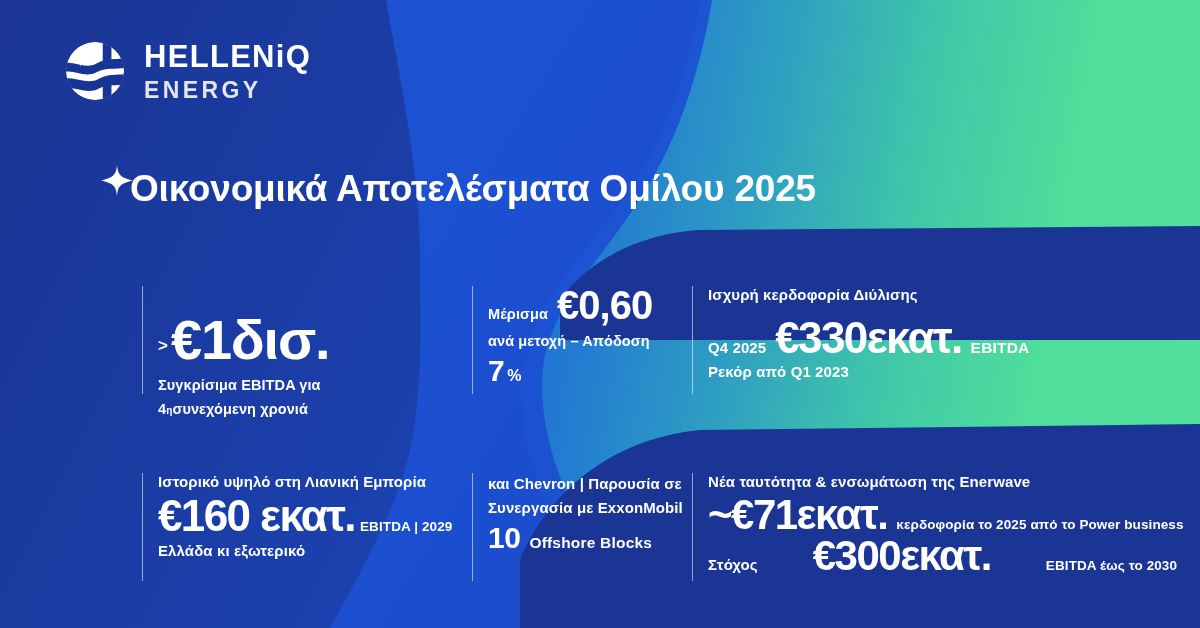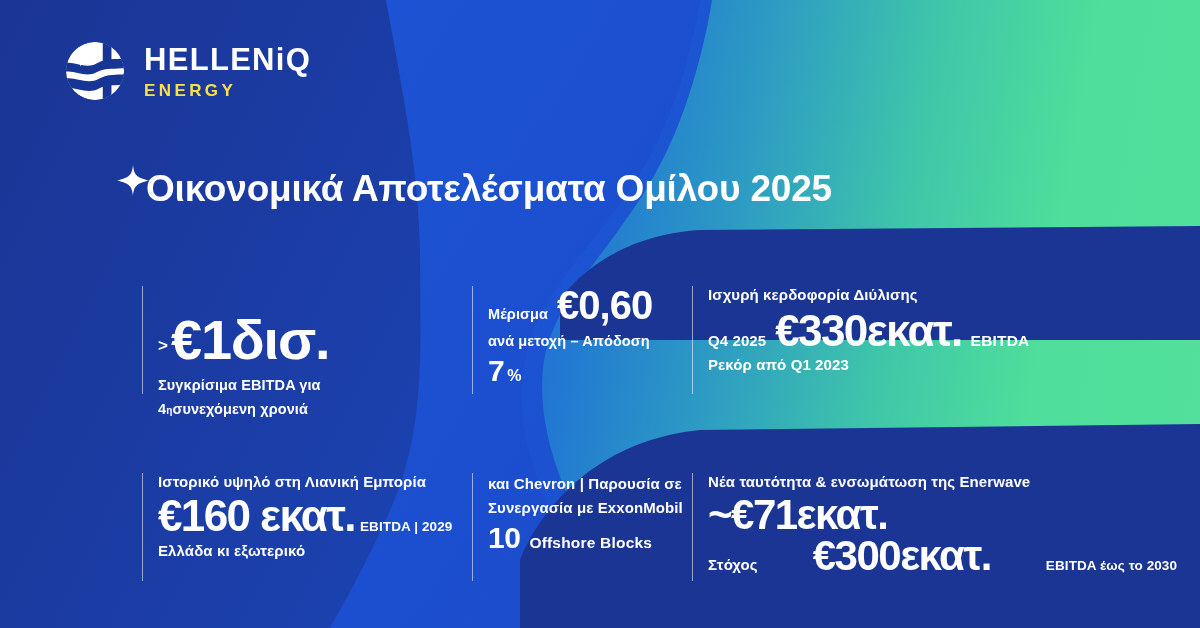--- a/index.html
+++ b/index.html
@@ -53,31 +53,31 @@
   }
   .logo-mark { width: 62px; height: 62px; flex: 0 0 62px; }
   .logo-words { display: flex; flex-direction: column; line-height: 1; }
   .logo-name {
     color: #ffffff;
     font-size: 31px;
     font-weight: bold;
     letter-spacing: 1.3px;
   }
   .logo-sub {
-    color: #fde047;
-    font-size: 17px;
+    color: #e5e5e5;
+    font-size: 23px;
     font-weight: bold;
     letter-spacing: 3.4px;
     margin-top: 7px;
   }
 
   
   .title-row {
     position: absolute;
-    left: 116px;
+    left: 100px;
     top: 168px;
     display: flex;
     align-items: flex-start;
     z-index: 6;
   }
   .sparkle { width: 34px; height: 34px; margin-top: -4px; margin-right: -4px; }
   .poster-title {
     color: #ffffff;
     font-size: 37px;
     font-weight: bold;
@@ -302,21 +302,21 @@
         <div class="line">
           <span class="mid">7</span>
           <span class="pct">%</span>
         </div>
       </div>
 
       <div class="stat-cell cell-c">
         <div class="line">
           <span class="small-lg">Ισχυρή κερδοφορία Διύλισης</span>
         </div>
-        <div class="line" style="margin-top:2px;">
+        <div class="line" style="margin-top:9px;">
           <span class="small-lg gap-r">Q4 2025</span>
           <span class="huge">€330εκατ.</span>
           <span class="tag gap-l">EBITDA</span>
         </div>
         <div class="line" style="margin-top:1px;">
           <span class="small-lg">Ρεκόρ από Q1 2023</span>
         </div>
       </div>
     </div>
 
@@ -347,20 +347,21 @@
           <span class="tag gap-l">Offshore Blocks</span>
         </div>
       </div>
 
       <div class="stat-cell cell-c">
         <div class="line">
           <span class="small-lg">Νέα ταυτότητα &amp; ενσωμάτωση της Enerwave</span>
         </div>
         <div class="line" style="margin-top:1px;">
           <span class="huge-2">~€71εκατ.</span>
+          <span class="tag-sm gap-l">κερδοφορία το 2025 από το Power business</span>
         </div>
         <div class="line" style="margin-top:-2px;gap:46px;">
           <span class="small-lg gap-r">Στόχος</span>
           <span class="huge-2">€300εκατ.</span>
           <span class="tag-sm gap-l">EBITDA έως το 2030</span>
         </div>
       </div>
     </div>
 
   </div>

